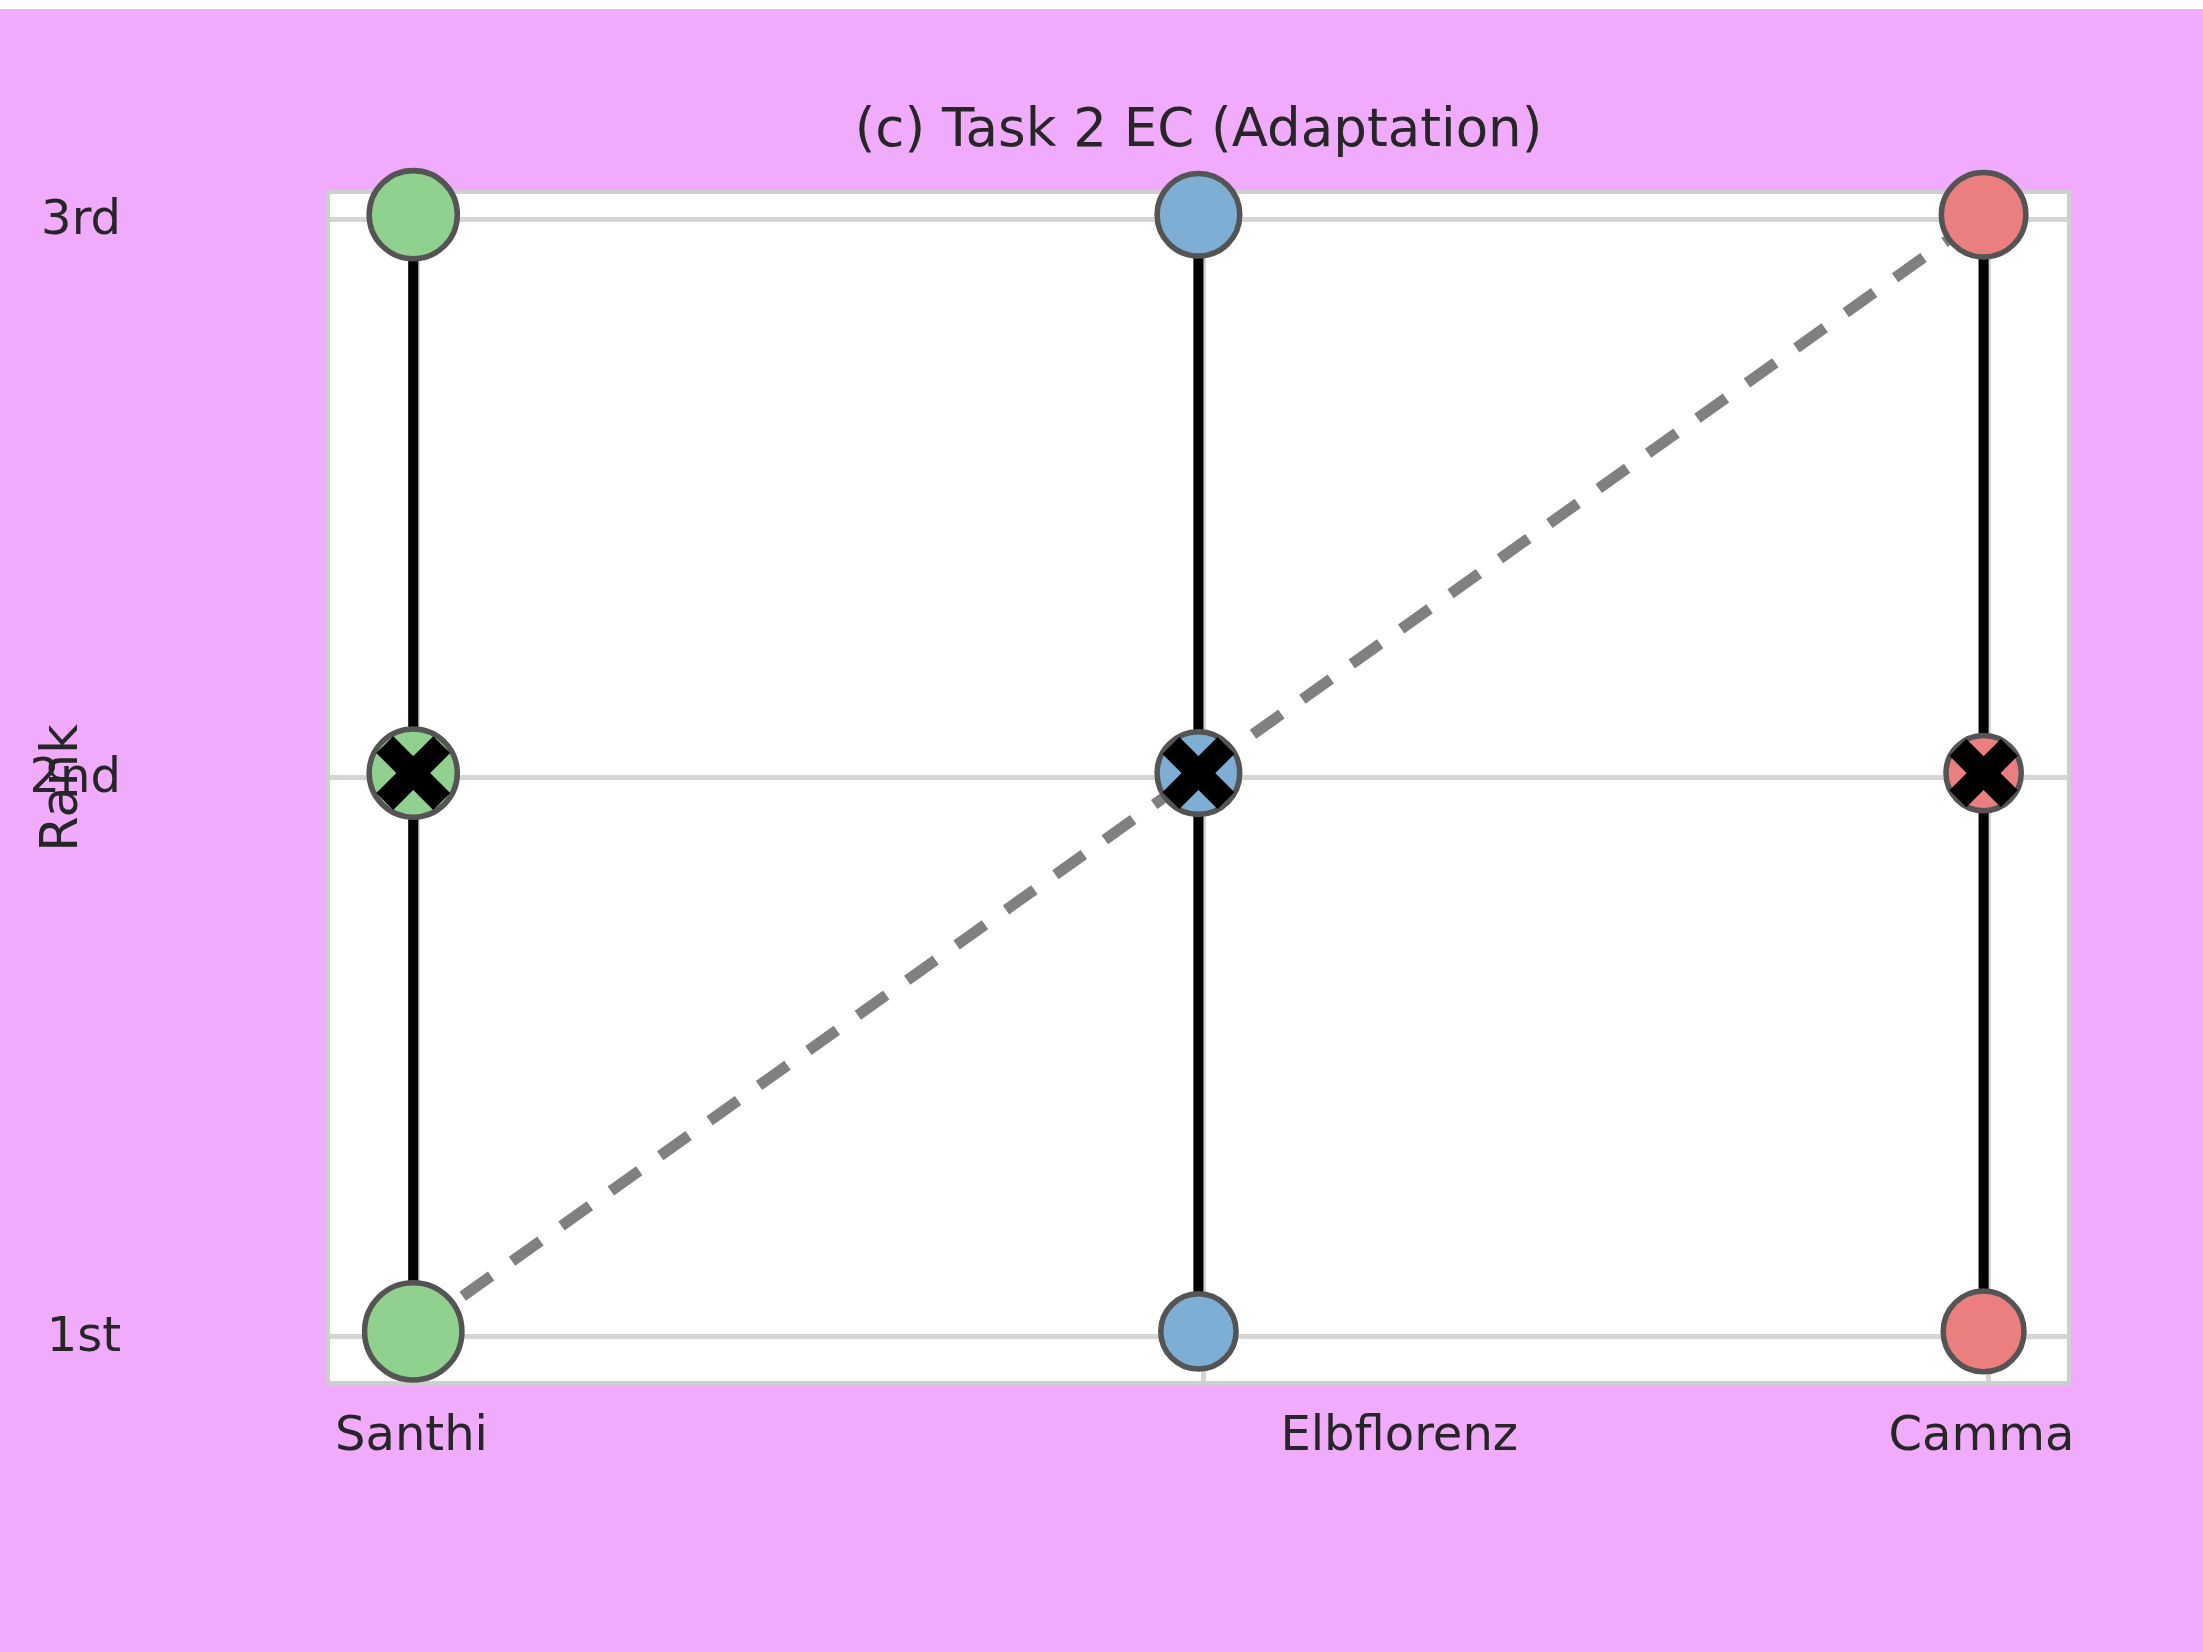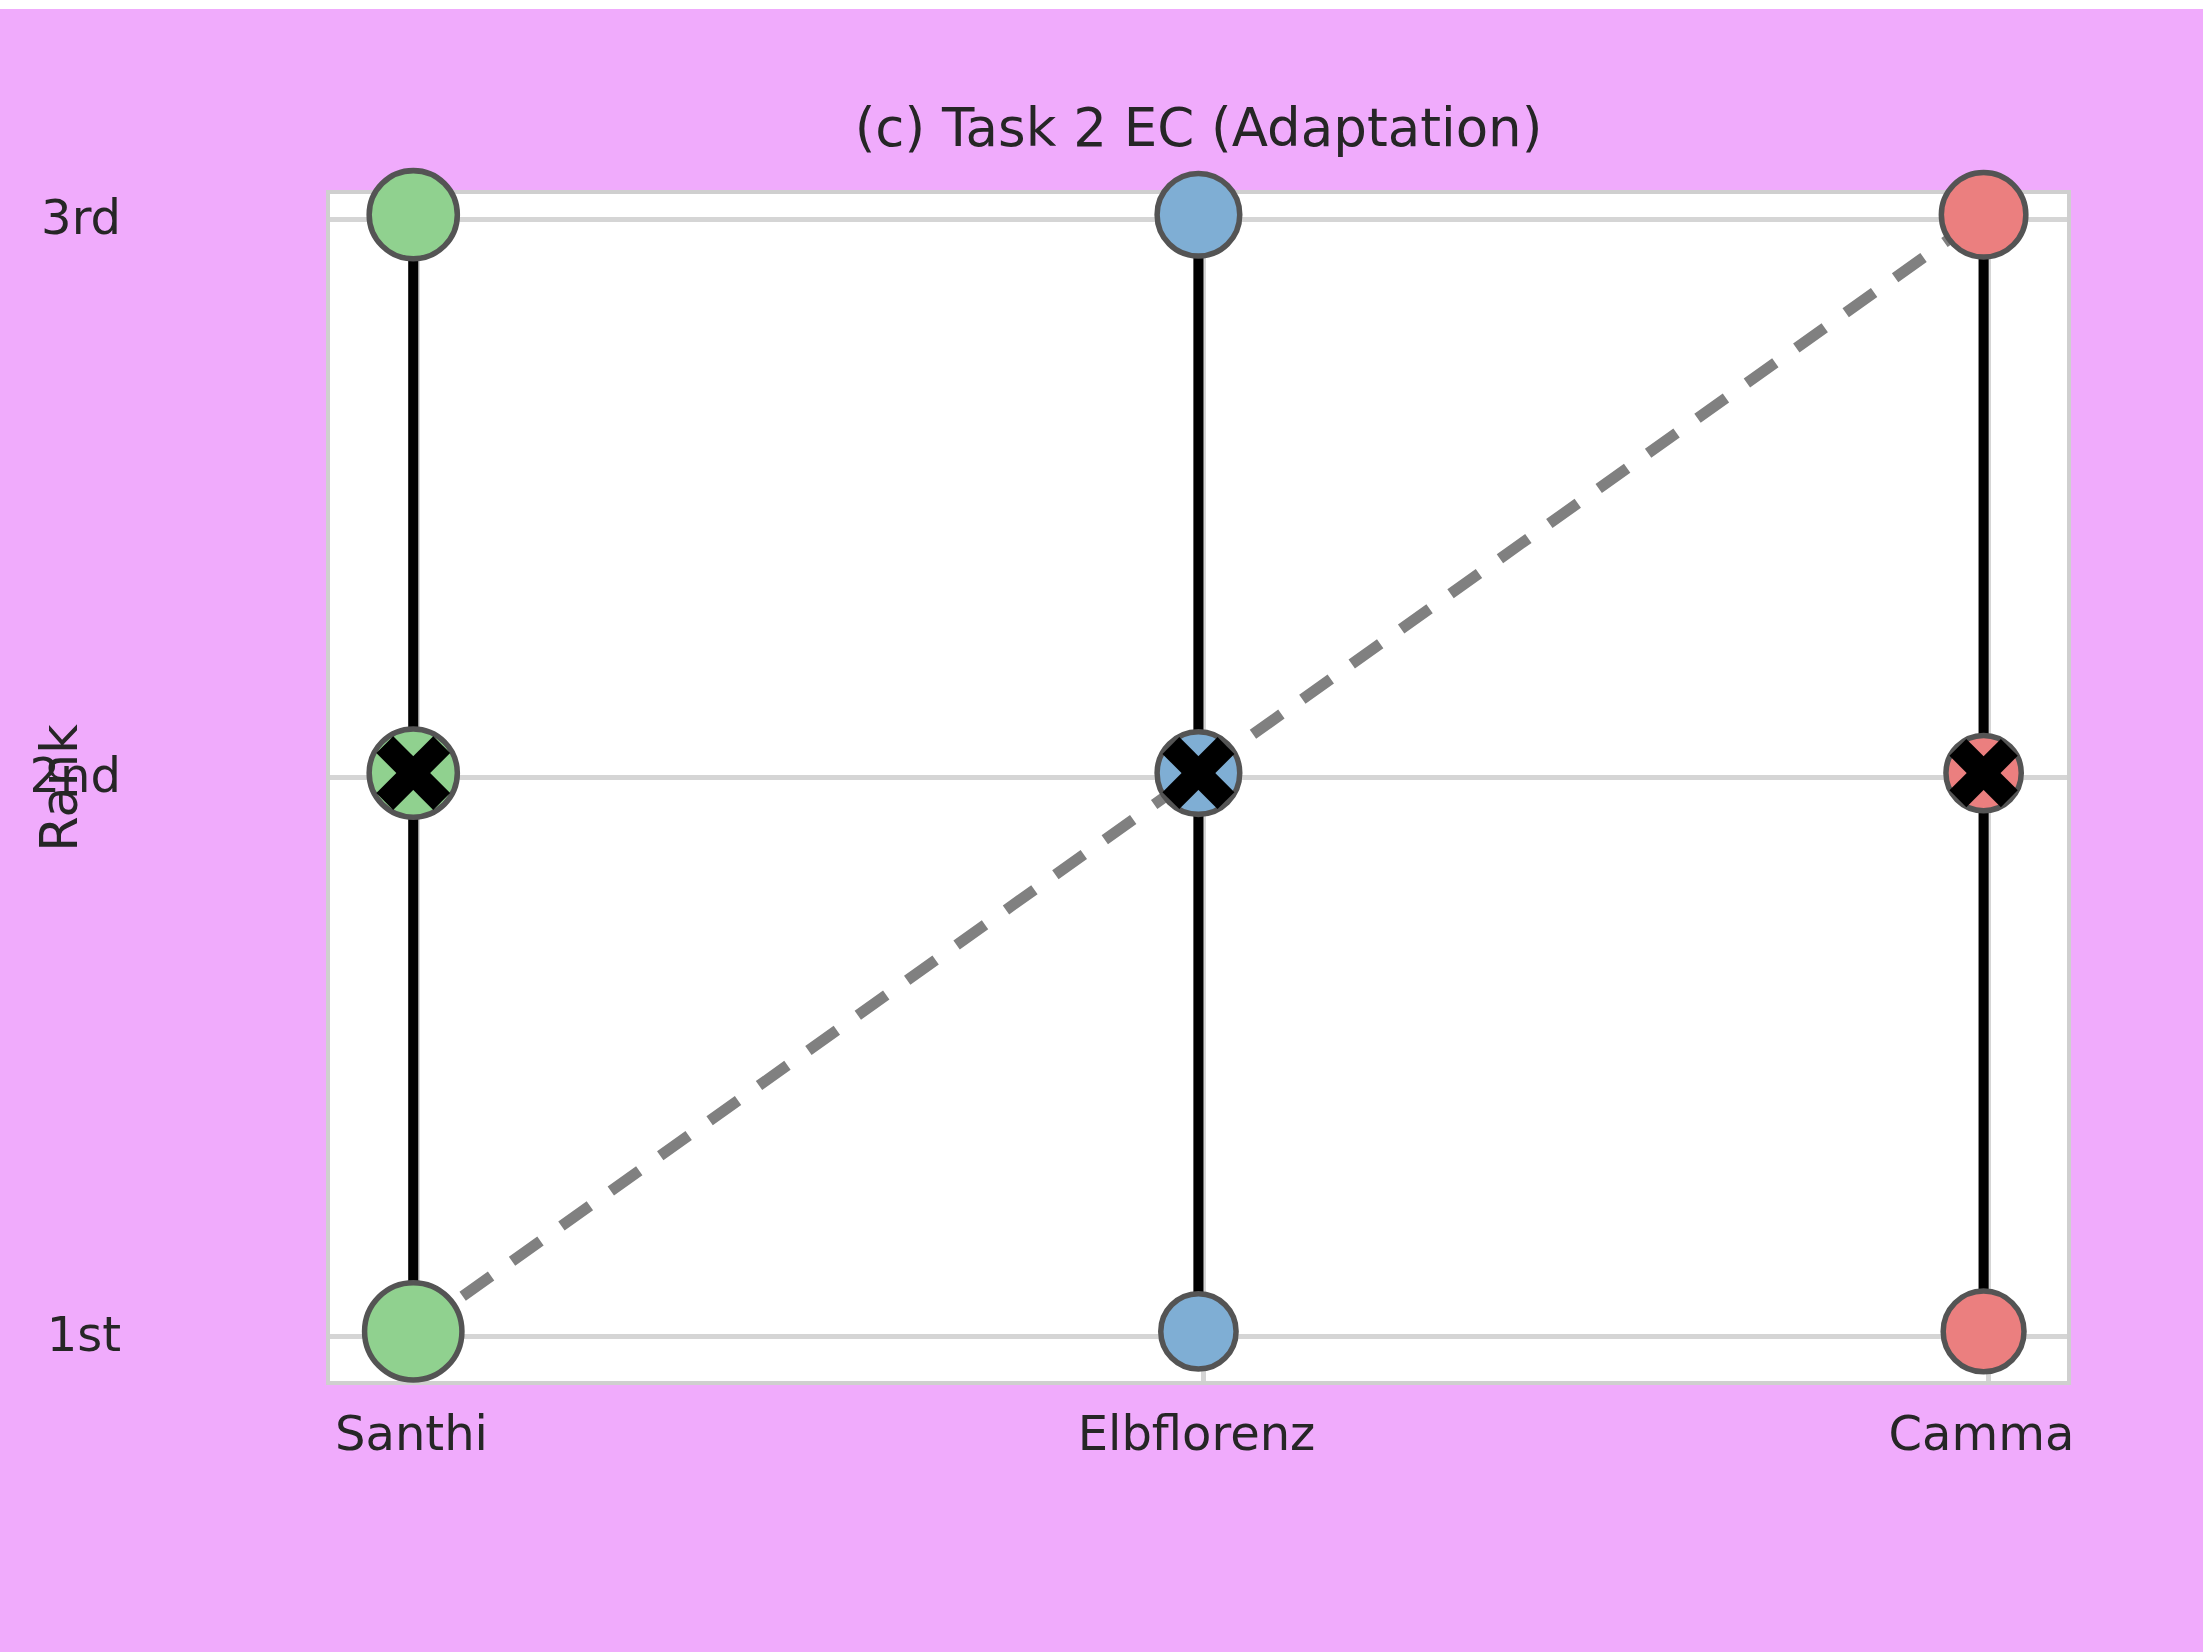--- a/index.html
+++ b/index.html
@@ -169,21 +169,21 @@
       <div class="gridline-v" style="left:871px;"></div>
       <div class="gridline-v" style="left:1656px;"></div>
     </div>
   </div>
 
   <div class="ytick" style="top:180px;">3rd</div>
   <div class="ytick" style="top:738px;">2nd</div>
   <div class="ytick" style="top:1297px;">1st</div>
 
   <div class="xtick" style="left:90px;">Santhi</div>
-  <div class="xtick" style="left:875px;">Elbflorenz</div>
+  <div class="xtick" style="left:875px;text-align:right;">Elbflorenz</div>
   <div class="xtick" style="left:1660px;">Camma</div>
 
   <div id="ylabel">Rank</div>
 
   <svg id="data-svg" viewBox="0 0 2400 1800" width="2204" height="1653" xmlns="http://www.w3.org/2000/svg">
 
     <line class="trend-line" x1="450" y1="1440" x2="2160" y2="224"></line>
 
     <g>
       <line class="range-line" x1="450" y1="224" x2="450" y2="1440"></line>

